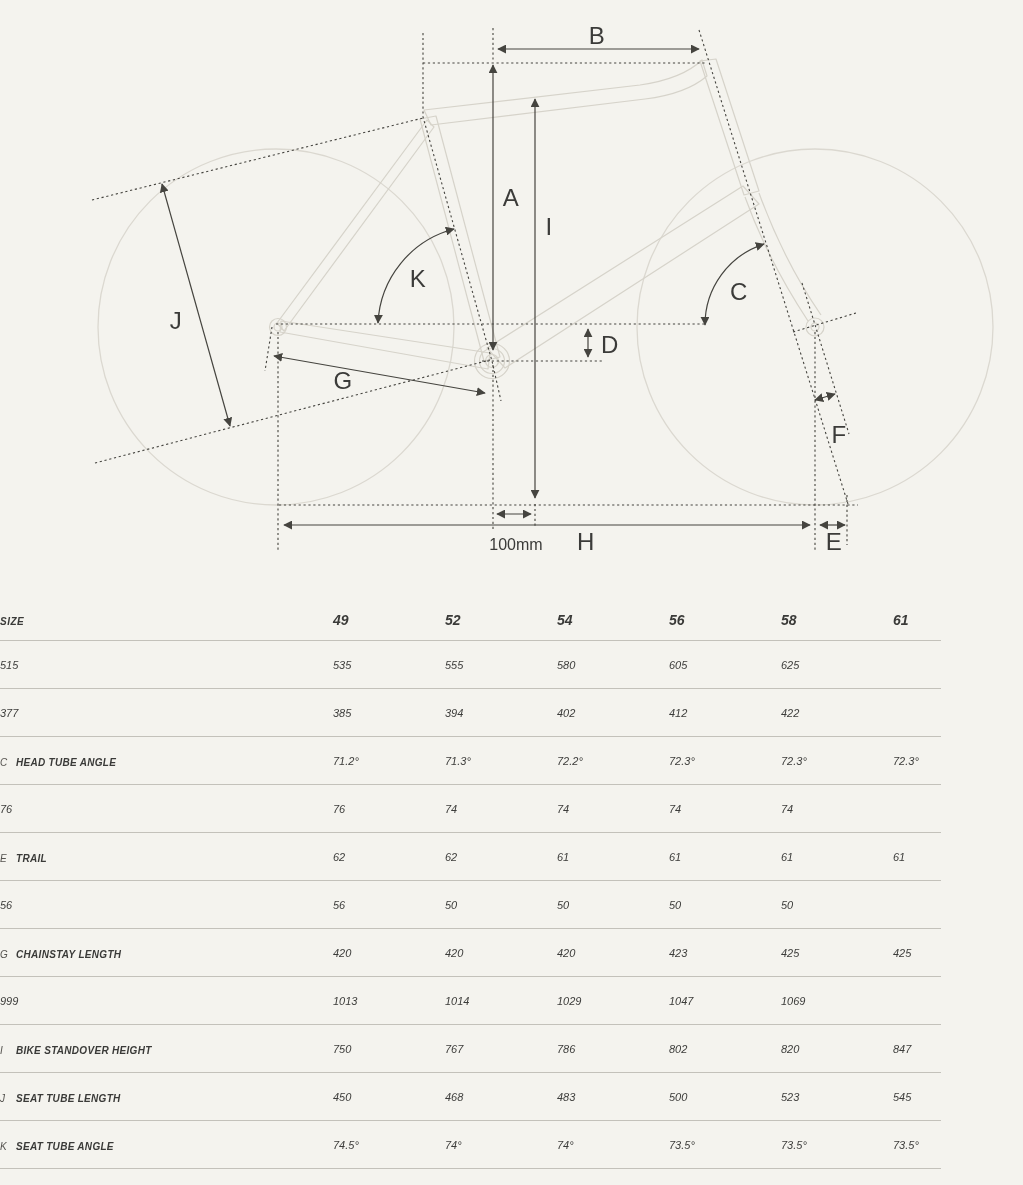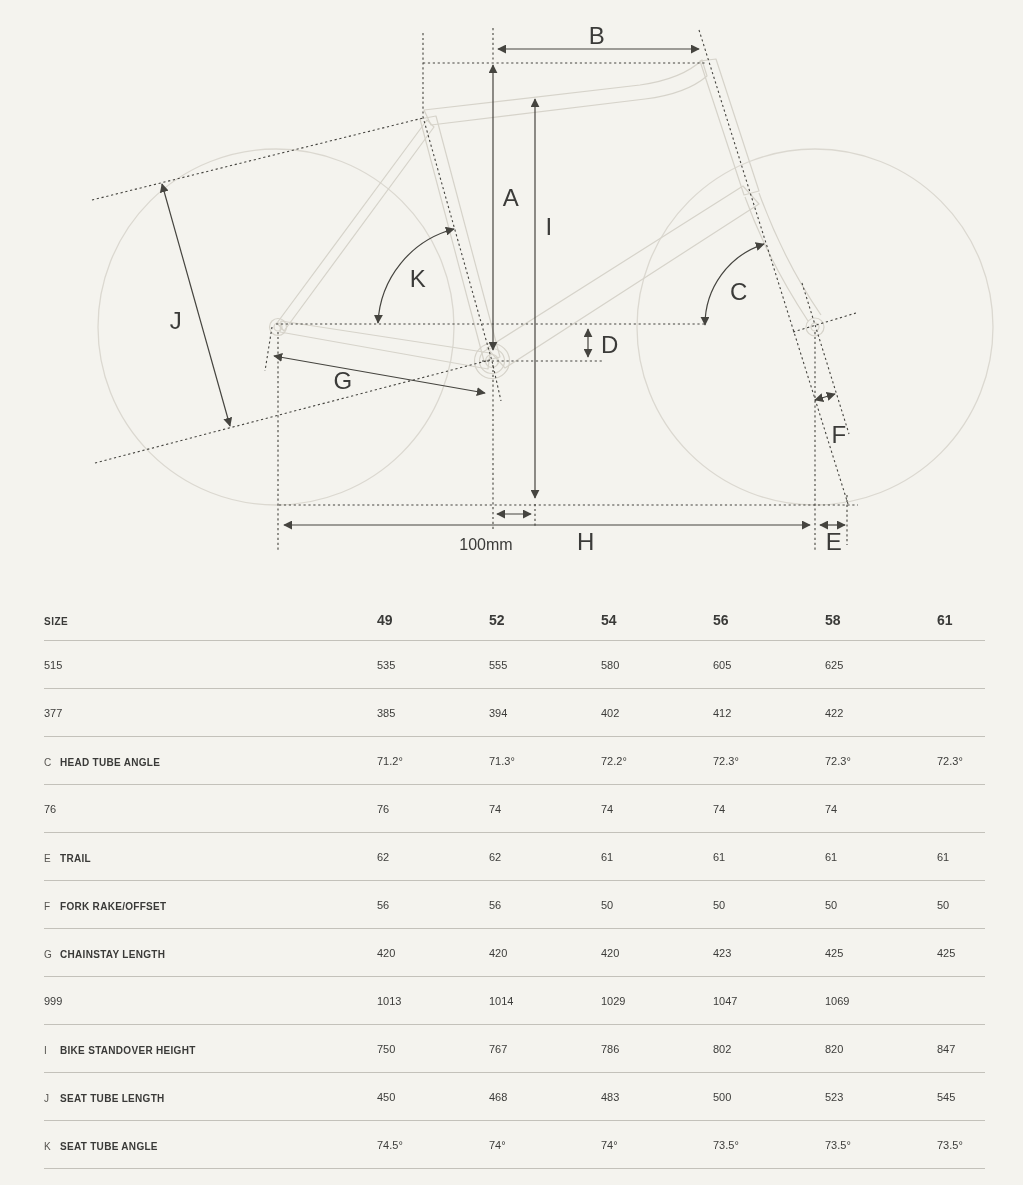--- a/index.html
+++ b/index.html
@@ -16,23 +16,24 @@
   .dim-label {
     position:absolute; transform:translate(-50%,-50%);
     font-size:24px; color:#3b3b39; letter-spacing:.5px; white-space:nowrap;
   }
   .dim-label.small { font-size:16px; letter-spacing:0; }
 
   .geo-table { position:absolute; top:600px; left:0; width:1023px; }
   .geo-row {
     display:grid;
     grid-template-columns:333px repeat(5,112px) 1fr;
-    margin-left:44px; width:941px;
+    width:941px;
     height:48px; align-items:center;
     border-bottom:1.5px solid #c3c1ba;
+    font-style:italic;
   }
   .geo-row.header { height:41px; }
   .cell { white-space:nowrap; }
   .size-label { font-size:10px; font-weight:700; letter-spacing:.5px; }
   .hdr { font-size:14px; font-weight:700; }
   .letter { display:inline-block; width:16px; font-size:10px; font-weight:400; color:#55534f; }
   .name { font-size:10px; font-weight:700; letter-spacing:.3px; }
   .val { font-size:11px; font-weight:400; color:#3c3c3a; }
 </style>
 </head>
@@ -108,21 +109,21 @@
   <span class="dim-label" style="left:597px; top:36px;">B</span>
   <span class="dim-label" style="left:739px; top:292px;">C</span>
   <span class="dim-label" style="left:610px; top:345px;">D</span>
   <span class="dim-label" style="left:834px; top:542px;">E</span>
   <span class="dim-label" style="left:839px; top:435px;">F</span>
   <span class="dim-label" style="left:343px; top:381px;">G</span>
   <span class="dim-label" style="left:586px; top:542px;">H</span>
   <span class="dim-label" style="left:549px; top:227px;">I</span>
   <span class="dim-label" style="left:176px; top:321px;">J</span>
   <span class="dim-label" style="left:418px; top:279px;">K</span>
-  <span class="dim-label small" style="left:486px; top:545px;">100mm</span>
+  <span class="dim-label small" style="left:516px; top:545px;">100mm</span>
 </div>
 
 <div class="geo-table">
   <div class="geo-row header">
     <div class="cell">
       <span class="size-label">SIZE</span>
     </div>
     <span class="cell hdr">49</span>
     <span class="cell hdr">52</span>
     <span class="cell hdr">54</span>
@@ -171,23 +172,20 @@
       <span class="letter">E</span><span class="name">TRAIL</span>
     </div>
     <span class="cell val">62</span>
     <span class="cell val">62</span>
     <span class="cell val">61</span>
     <span class="cell val">61</span>
     <span class="cell val">61</span>
     <span class="cell val">61</span>
   </div>
       <div class="geo-row">
-    <div class="cell">
-      <span class="letter">F</span><span class="name">FORK RAKE/OFFSET</span>
-    </div>
     <span class="cell val">56</span>
     <span class="cell val">56</span>
     <span class="cell val">50</span>
     <span class="cell val">50</span>
     <span class="cell val">50</span>
     <span class="cell val">50</span>
   </div>
       <div class="geo-row">
     <div class="cell">
       <span class="letter">G</span><span class="name">CHAINSTAY LENGTH</span>

